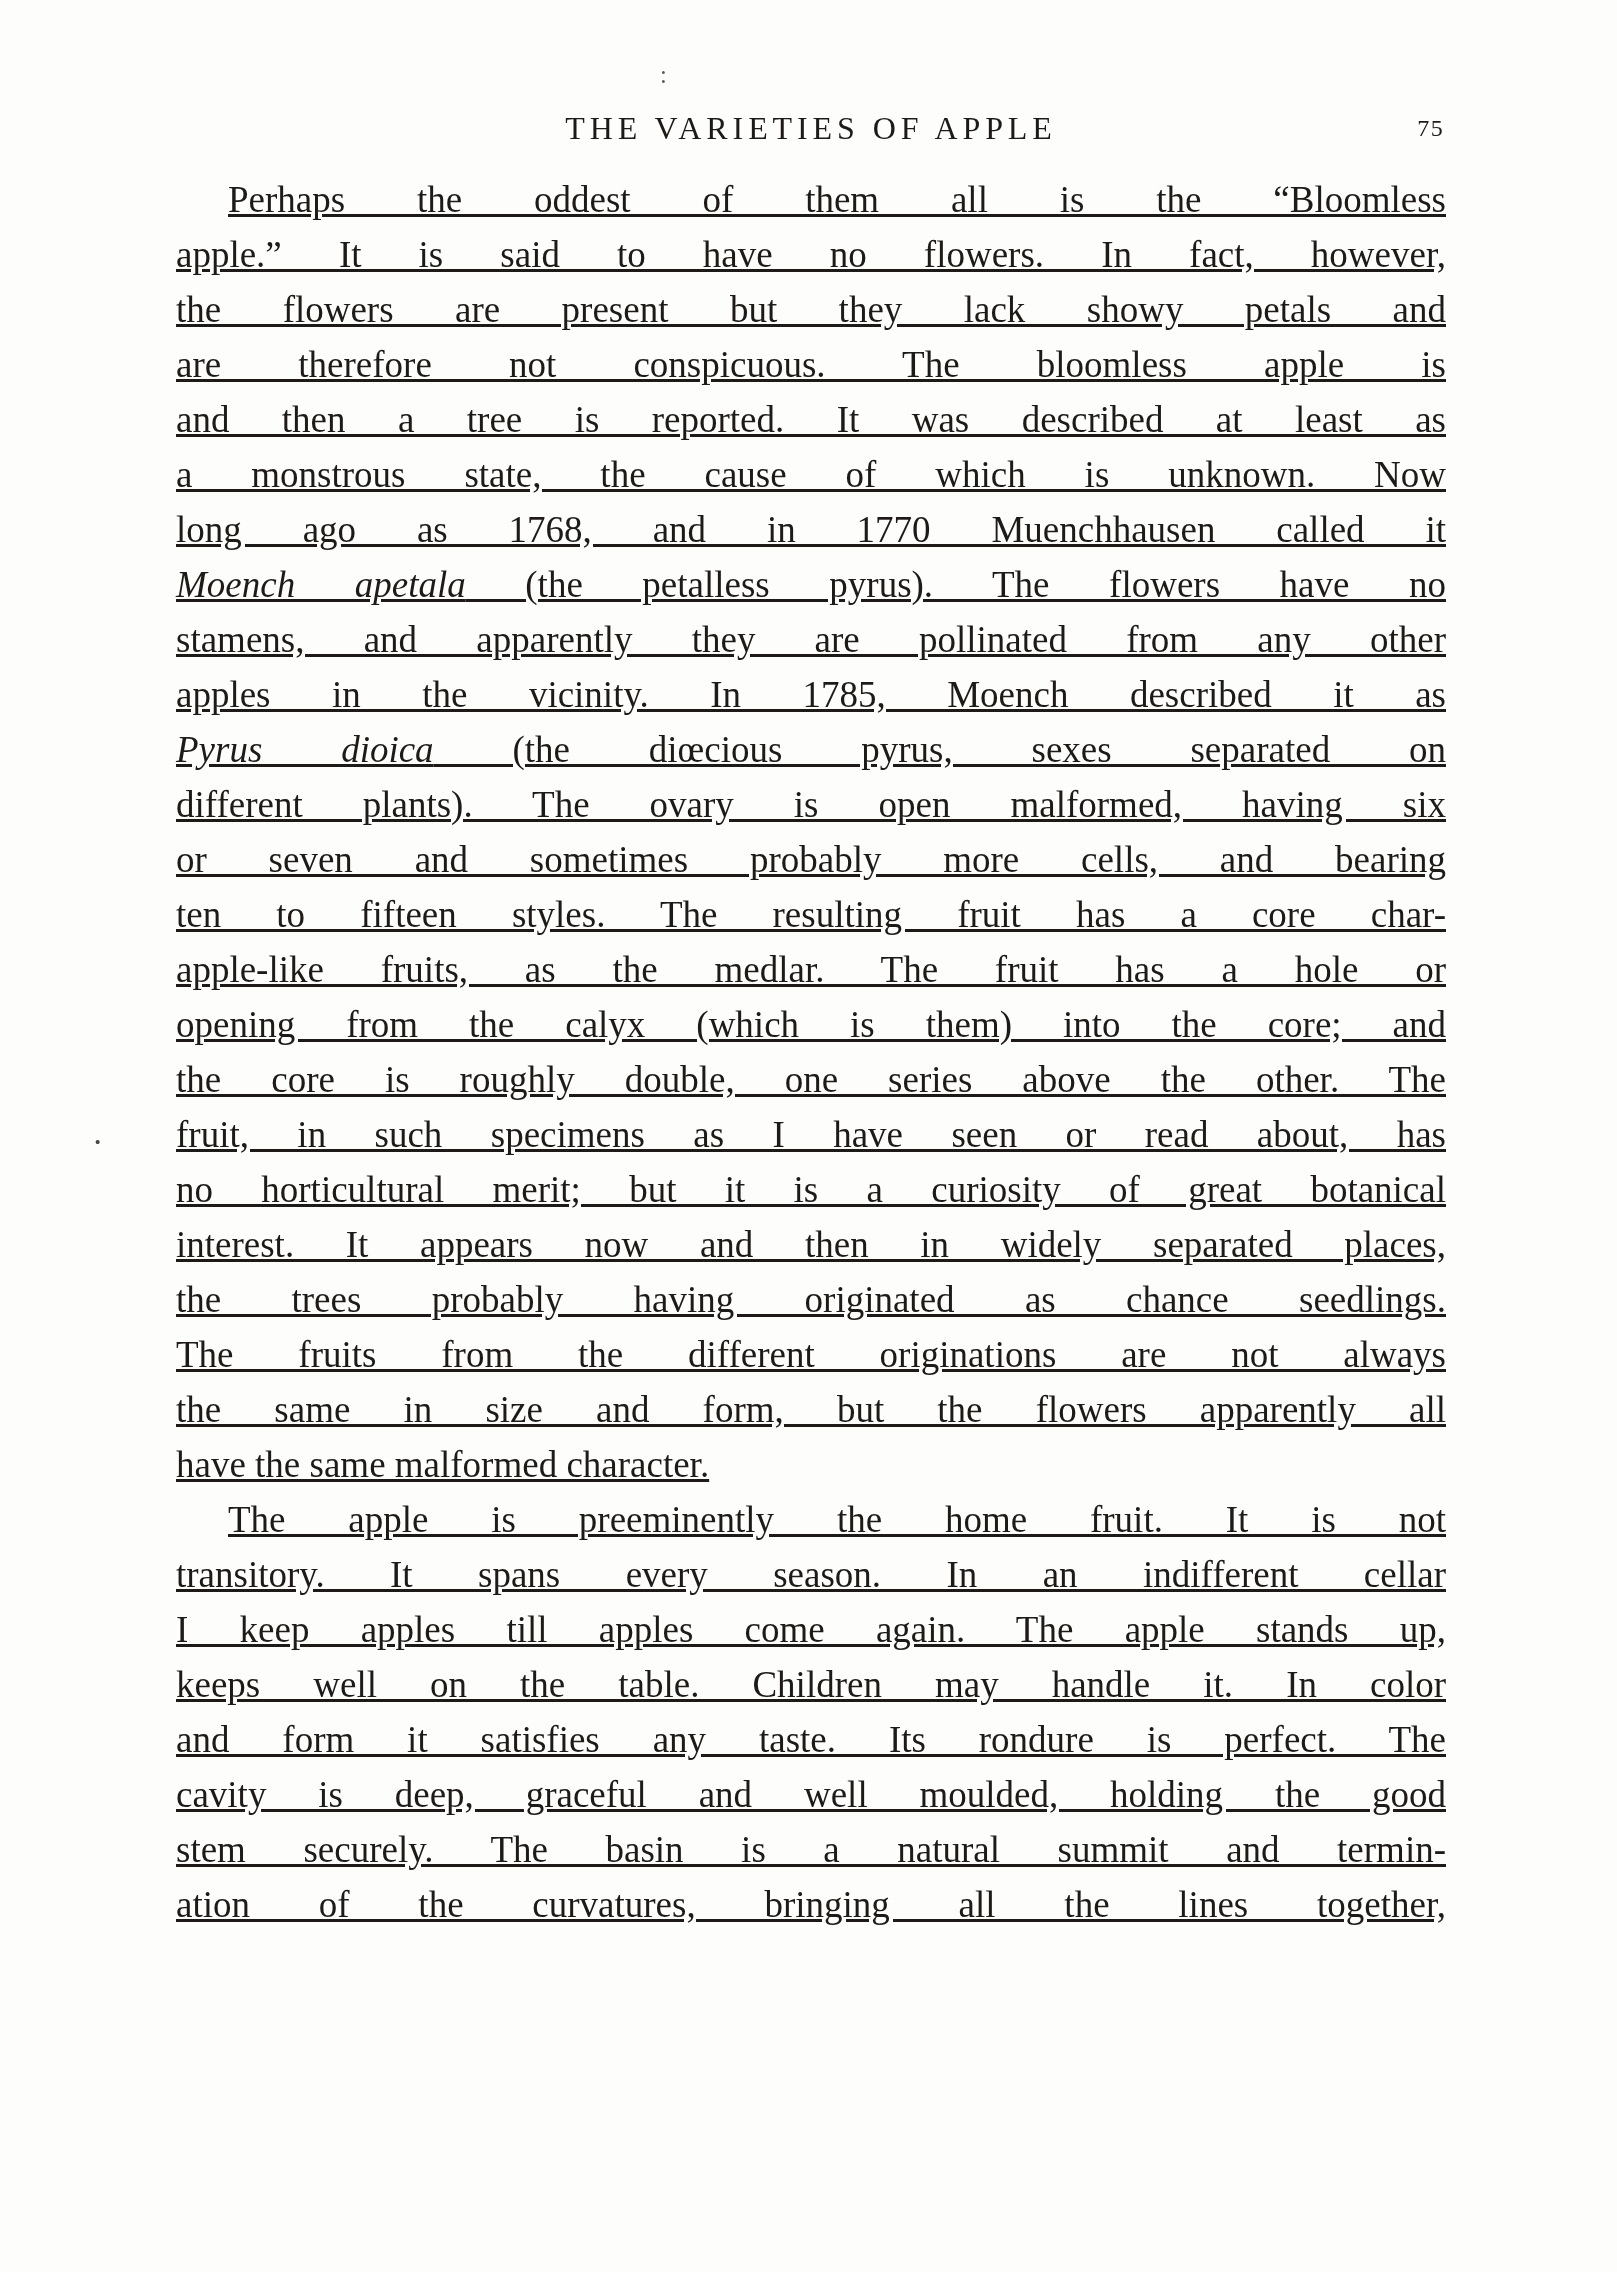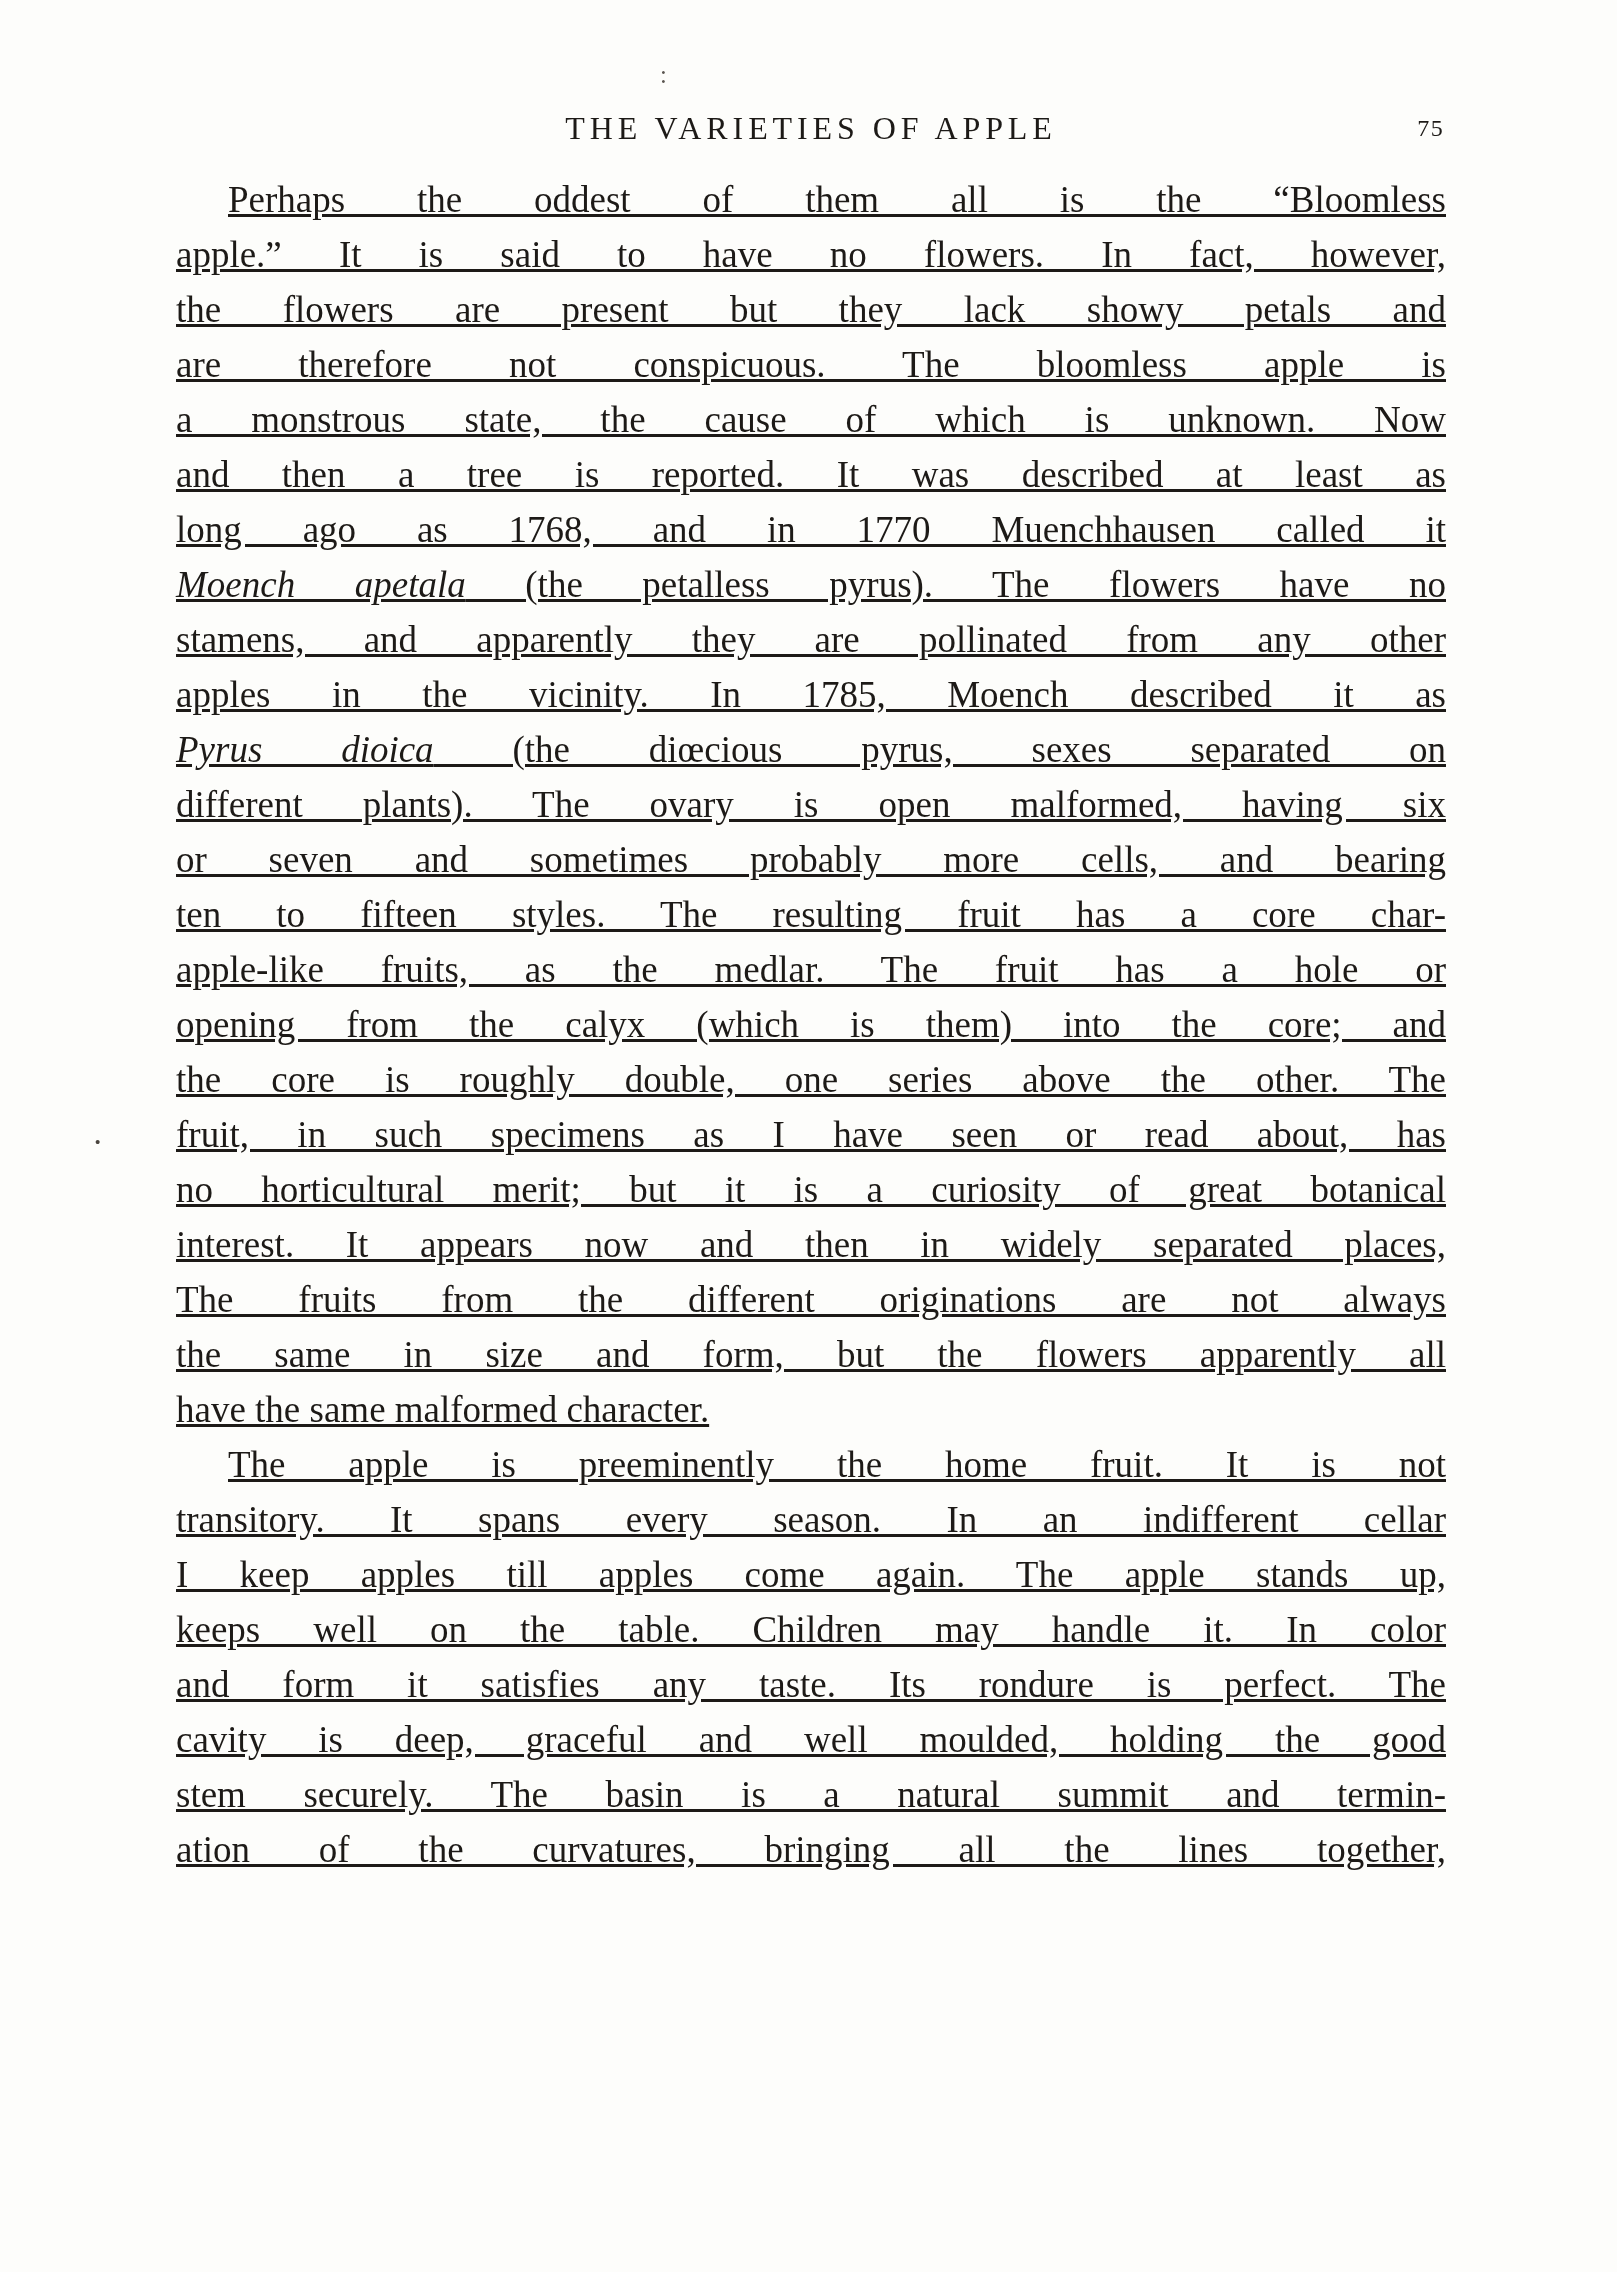--- a/index.html
+++ b/index.html
@@ -84,36 +84,37 @@
       <div class="running-title">THE VARIETIES OF APPLE</div>
       <div class="page-number">75</div>
     </div>
 
     <div class="body-text">
         <div class="paragraph">
           <div class="line first"><span>Perhaps the oddest of them all is the “Bloomless</span></div>
           <div class="line"><span>apple.”  It is said to have no flowers.  In fact, however,</span></div>
           <div class="line"><span>the flowers are present but they lack showy petals and</span></div>
           <div class="line"><span>are therefore not conspicuous.  The bloomless apple is</span></div>
+          <div class="line"><span>and then a tree is reported.  It was described at least as</span></div>
           <div class="line"><span>a monstrous state, the cause of which is unknown.  Now</span></div>
-          <div class="line"><span>and then a tree is reported.  It was described at least as</span></div>
           <div class="line"><span>long ago as 1768, and in 1770 Muenchhausen called it</span></div>
           <div class="line"><span class="italic">Moench apetala</span><span> (the petalless pyrus).  The flowers have no</span></div>
           <div class="line"><span>stamens, and apparently they are pollinated from any other</span></div>
           <div class="line"><span>apples in the vicinity.  In 1785, Moench described it as</span></div>
           <div class="line"><span class="italic">Pyrus dioica</span><span> (the diœcious pyrus, sexes separated on</span></div>
           <div class="line"><span>different plants).  The ovary is open malformed, having six</span></div>
           <div class="line"><span>or seven and sometimes probably more cells, and bearing</span></div>
           <div class="line"><span>ten to fifteen styles.  The resulting fruit has a core char-</span></div>
           <div class="line"><span>apple-like fruits, as the medlar.  The fruit has a hole or</span></div>
           <div class="line"><span>opening from the calyx (which is them) into the core; and</span></div>
           <div class="line"><span>the core is roughly double, one series above the other.  The</span></div>
           <div class="line"><span>fruit, in such specimens as I have seen or read about, has</span></div>
           <div class="line"><span>no horticultural merit; but it is a curiosity of great botanical</span></div>
           <div class="line"><span>interest.  It appears now and then in widely separated places,</span></div>
+          <div class="line"><span>the trees probably having originated as chance seedlings.</span></div>
           <div class="line"><span>The fruits from the different originations are not always</span></div>
           <div class="line"><span>the same in size and form, but the flowers apparently all</span></div>
           <div class="line lastline-left"><span>have the same malformed character.</span></div>
         </div>
         <div class="paragraph">
           <div class="line first"><span>The apple is preeminently the home fruit.  It is not</span></div>
           <div class="line"><span>transitory.  It spans every season.  In an indifferent cellar</span></div>
           <div class="line"><span>I keep apples till apples come again.  The apple stands up,</span></div>
           <div class="line"><span>keeps well on the table. Children may handle it. In color</span></div>
           <div class="line"><span>and form it satisfies any taste.  Its rondure is perfect.  The</span></div>

